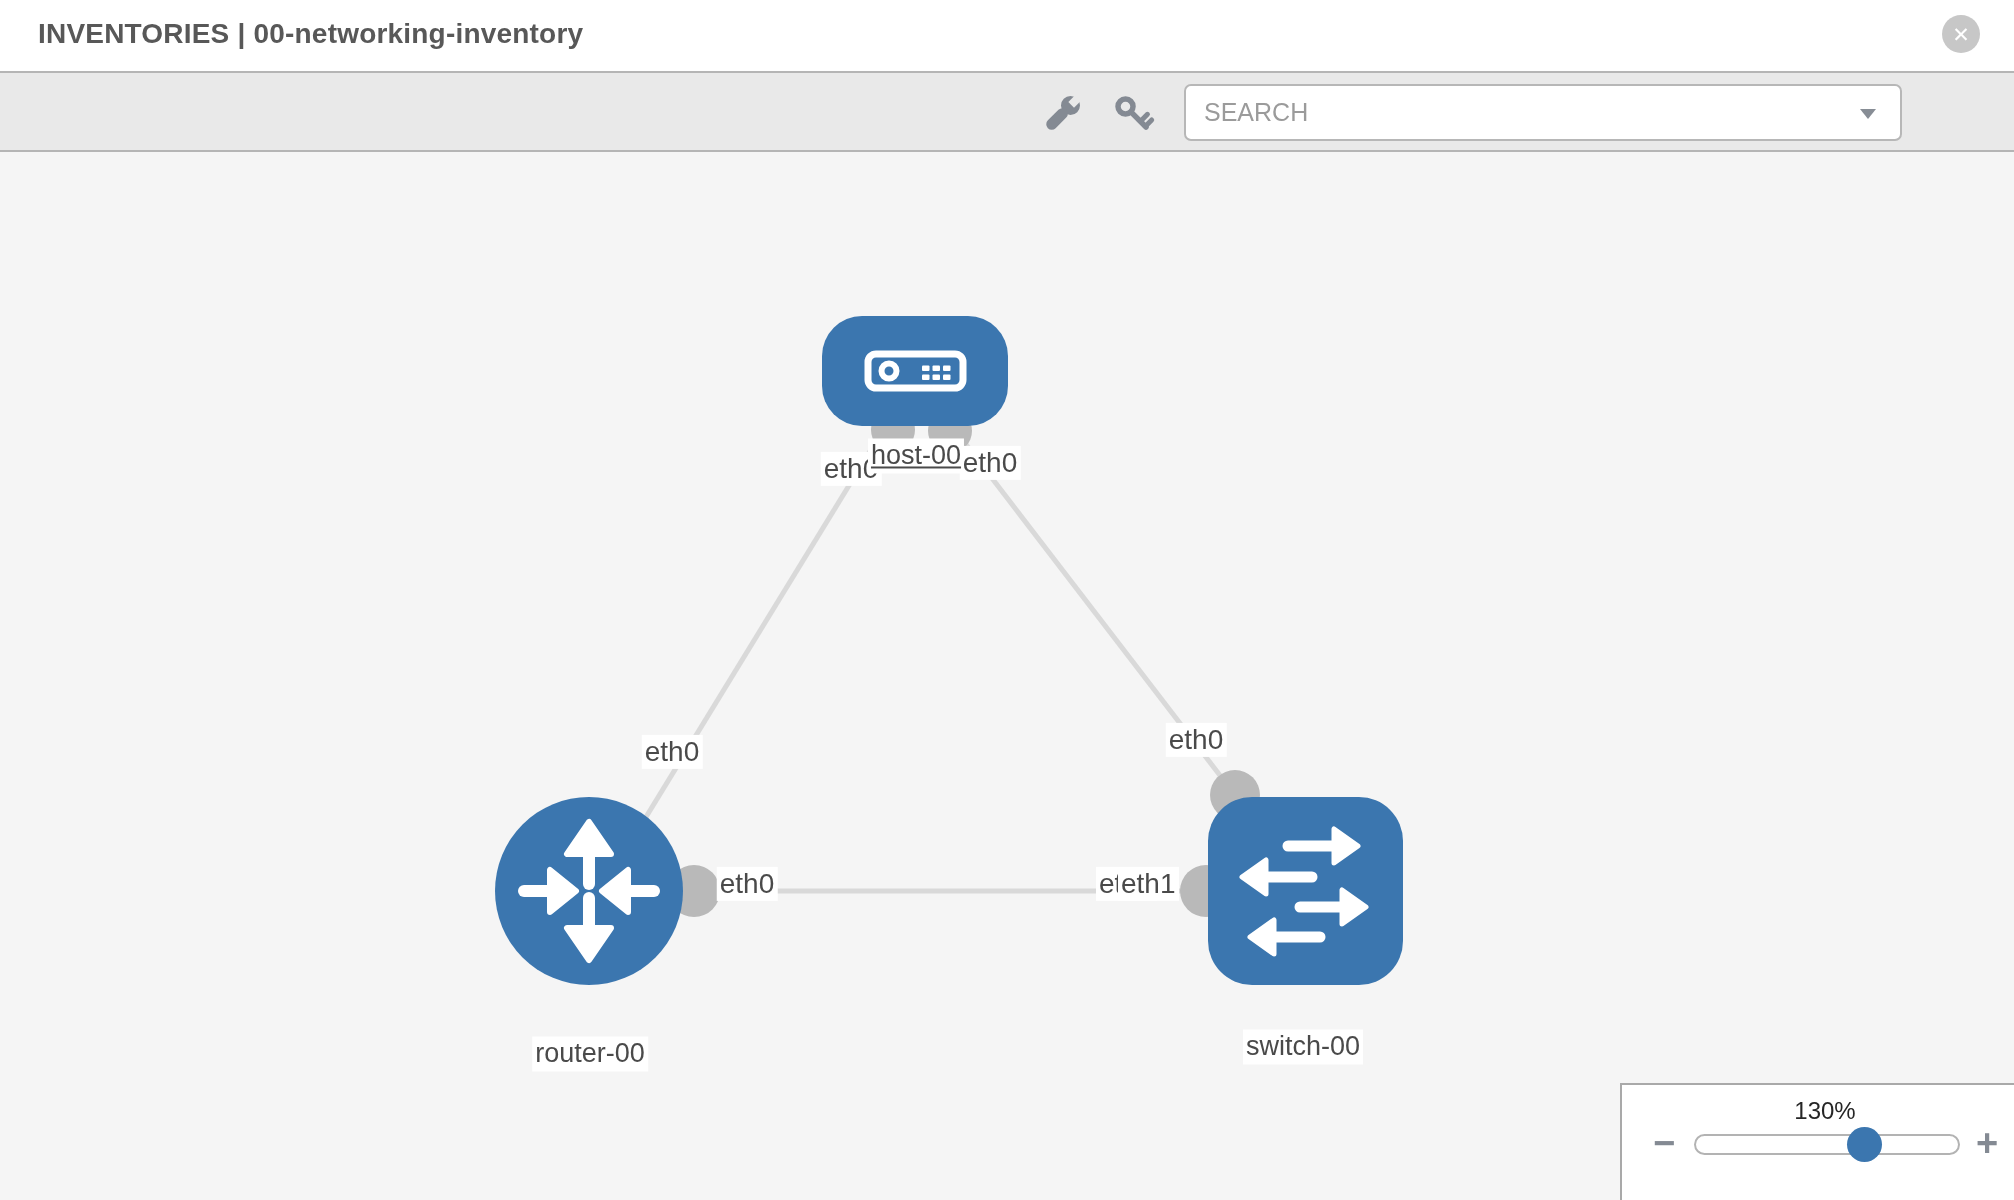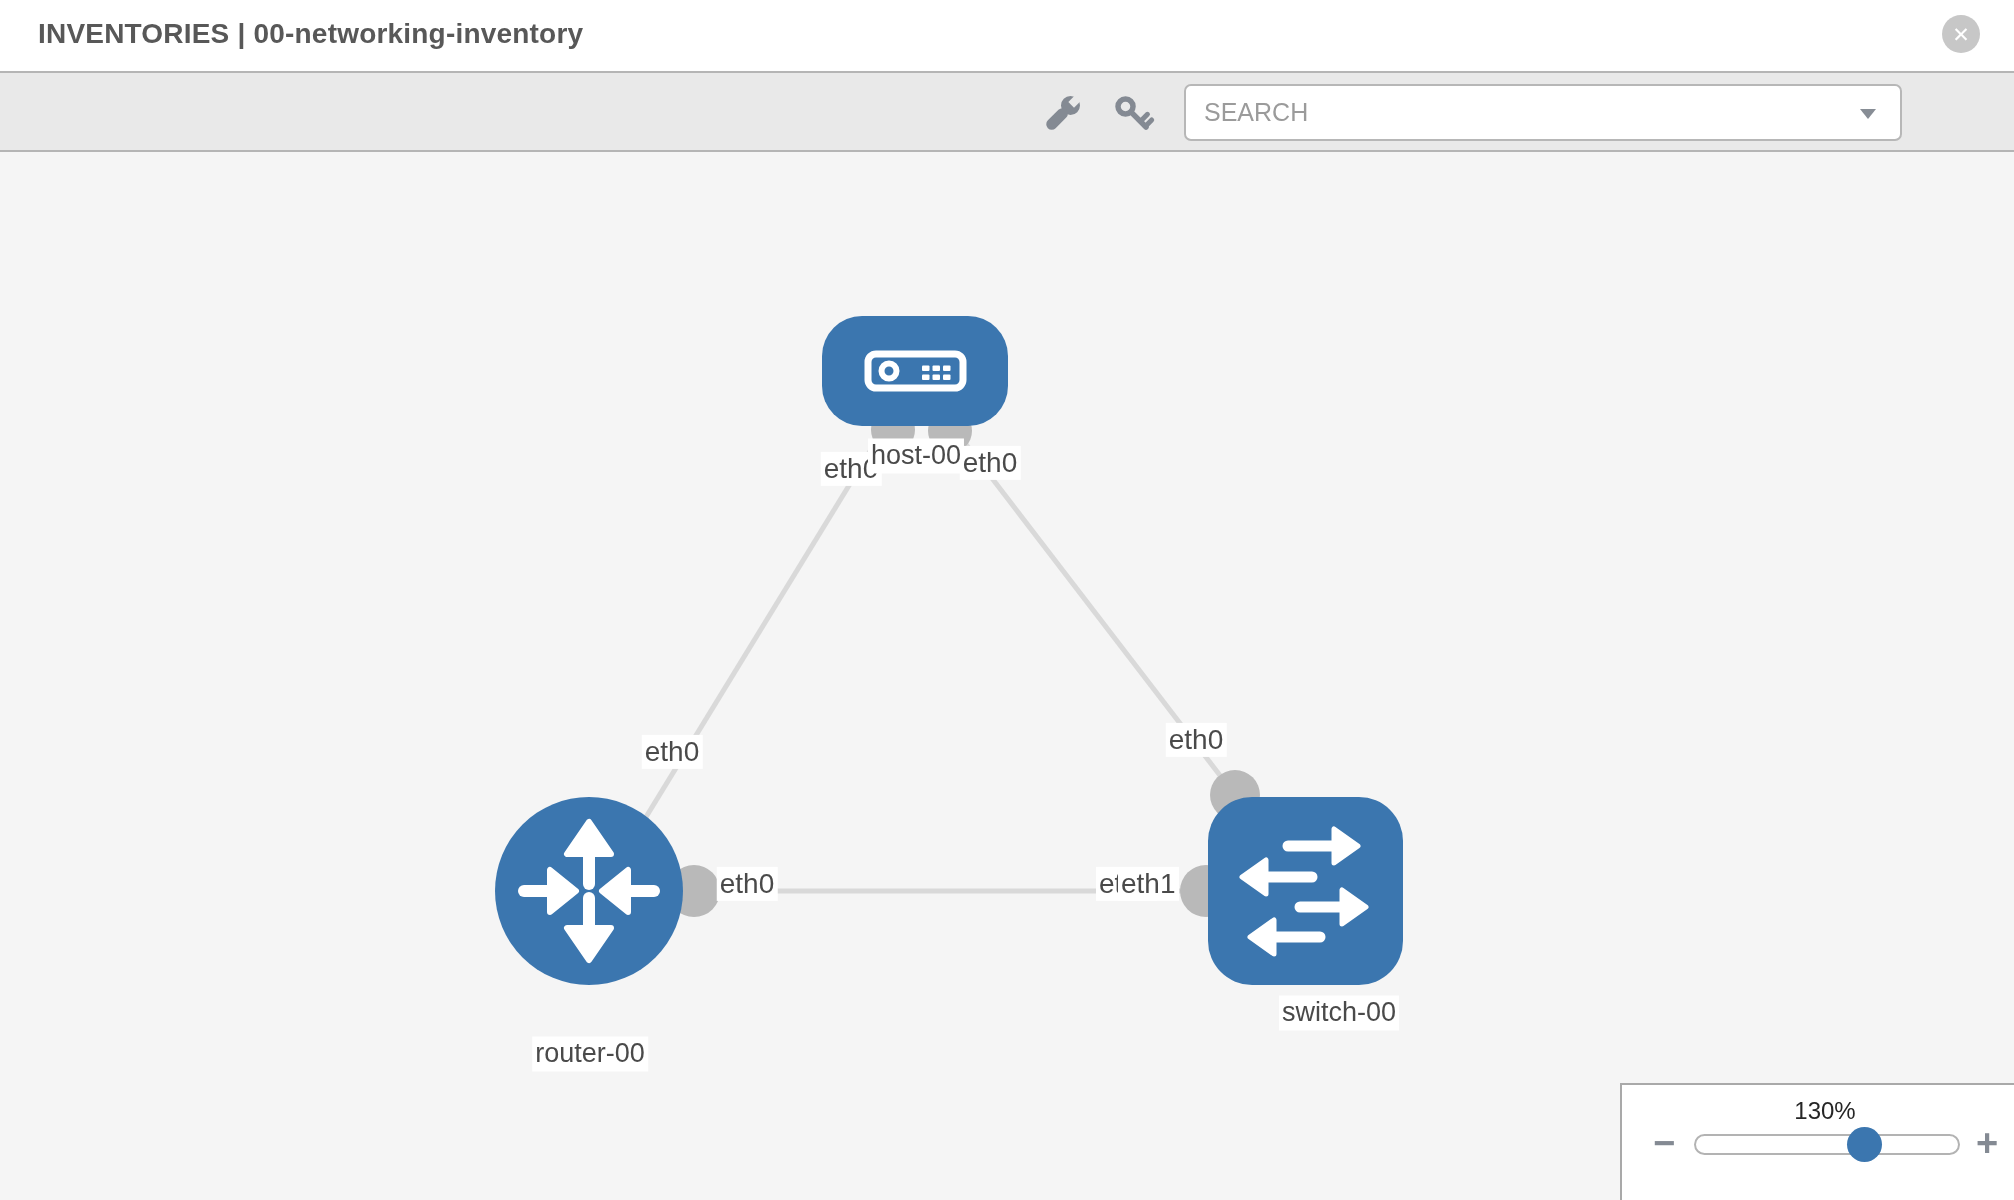--- a/index.html
+++ b/index.html
@@ -191,23 +191,23 @@
     </svg>
 
     <div class="if-label" style="left:851px; top:317px;">eth0</div>
     <div class="if-label" style="left:990px; top:311px;">eth0</div>
     <div class="if-label" style="left:672px; top:600px;">eth0</div>
     <div class="if-label" style="left:747px; top:732px;">eth0</div>
     <div class="if-label" style="left:1196px; top:588px;">eth0</div>
     <div class="if-label left-anchor" style="left:1096px; top:732px;">eth1</div>
     <div class="if-label left-anchor" style="left:1118px; top:732px;">eth1</div>
 
-    <div class="node-label" style="left:916px; top:304px;">host-00</div>
+    <div class="node-label" style="left:916px; top:304px;text-decoration:underline;">host-00</div>
     <div class="node-label" style="left:590px; top:861px;margin-top:41px;">router-00</div>
-    <div class="node-label" style="left:1303px; top:861px;margin-left:36px;">switch-00</div>
+    <div class="node-label" style="left:1303px; top:895px;">switch-00</div>
 
     <div class="zoom-panel">
       <div class="zoom-level">130%</div>
       <div class="zoom-minus">
         <span>−</span>
       </div>
       <div class="zoom-track"></div>
       <div class="zoom-knob"></div>
       <div class="zoom-plus">
         <span>+</span>

